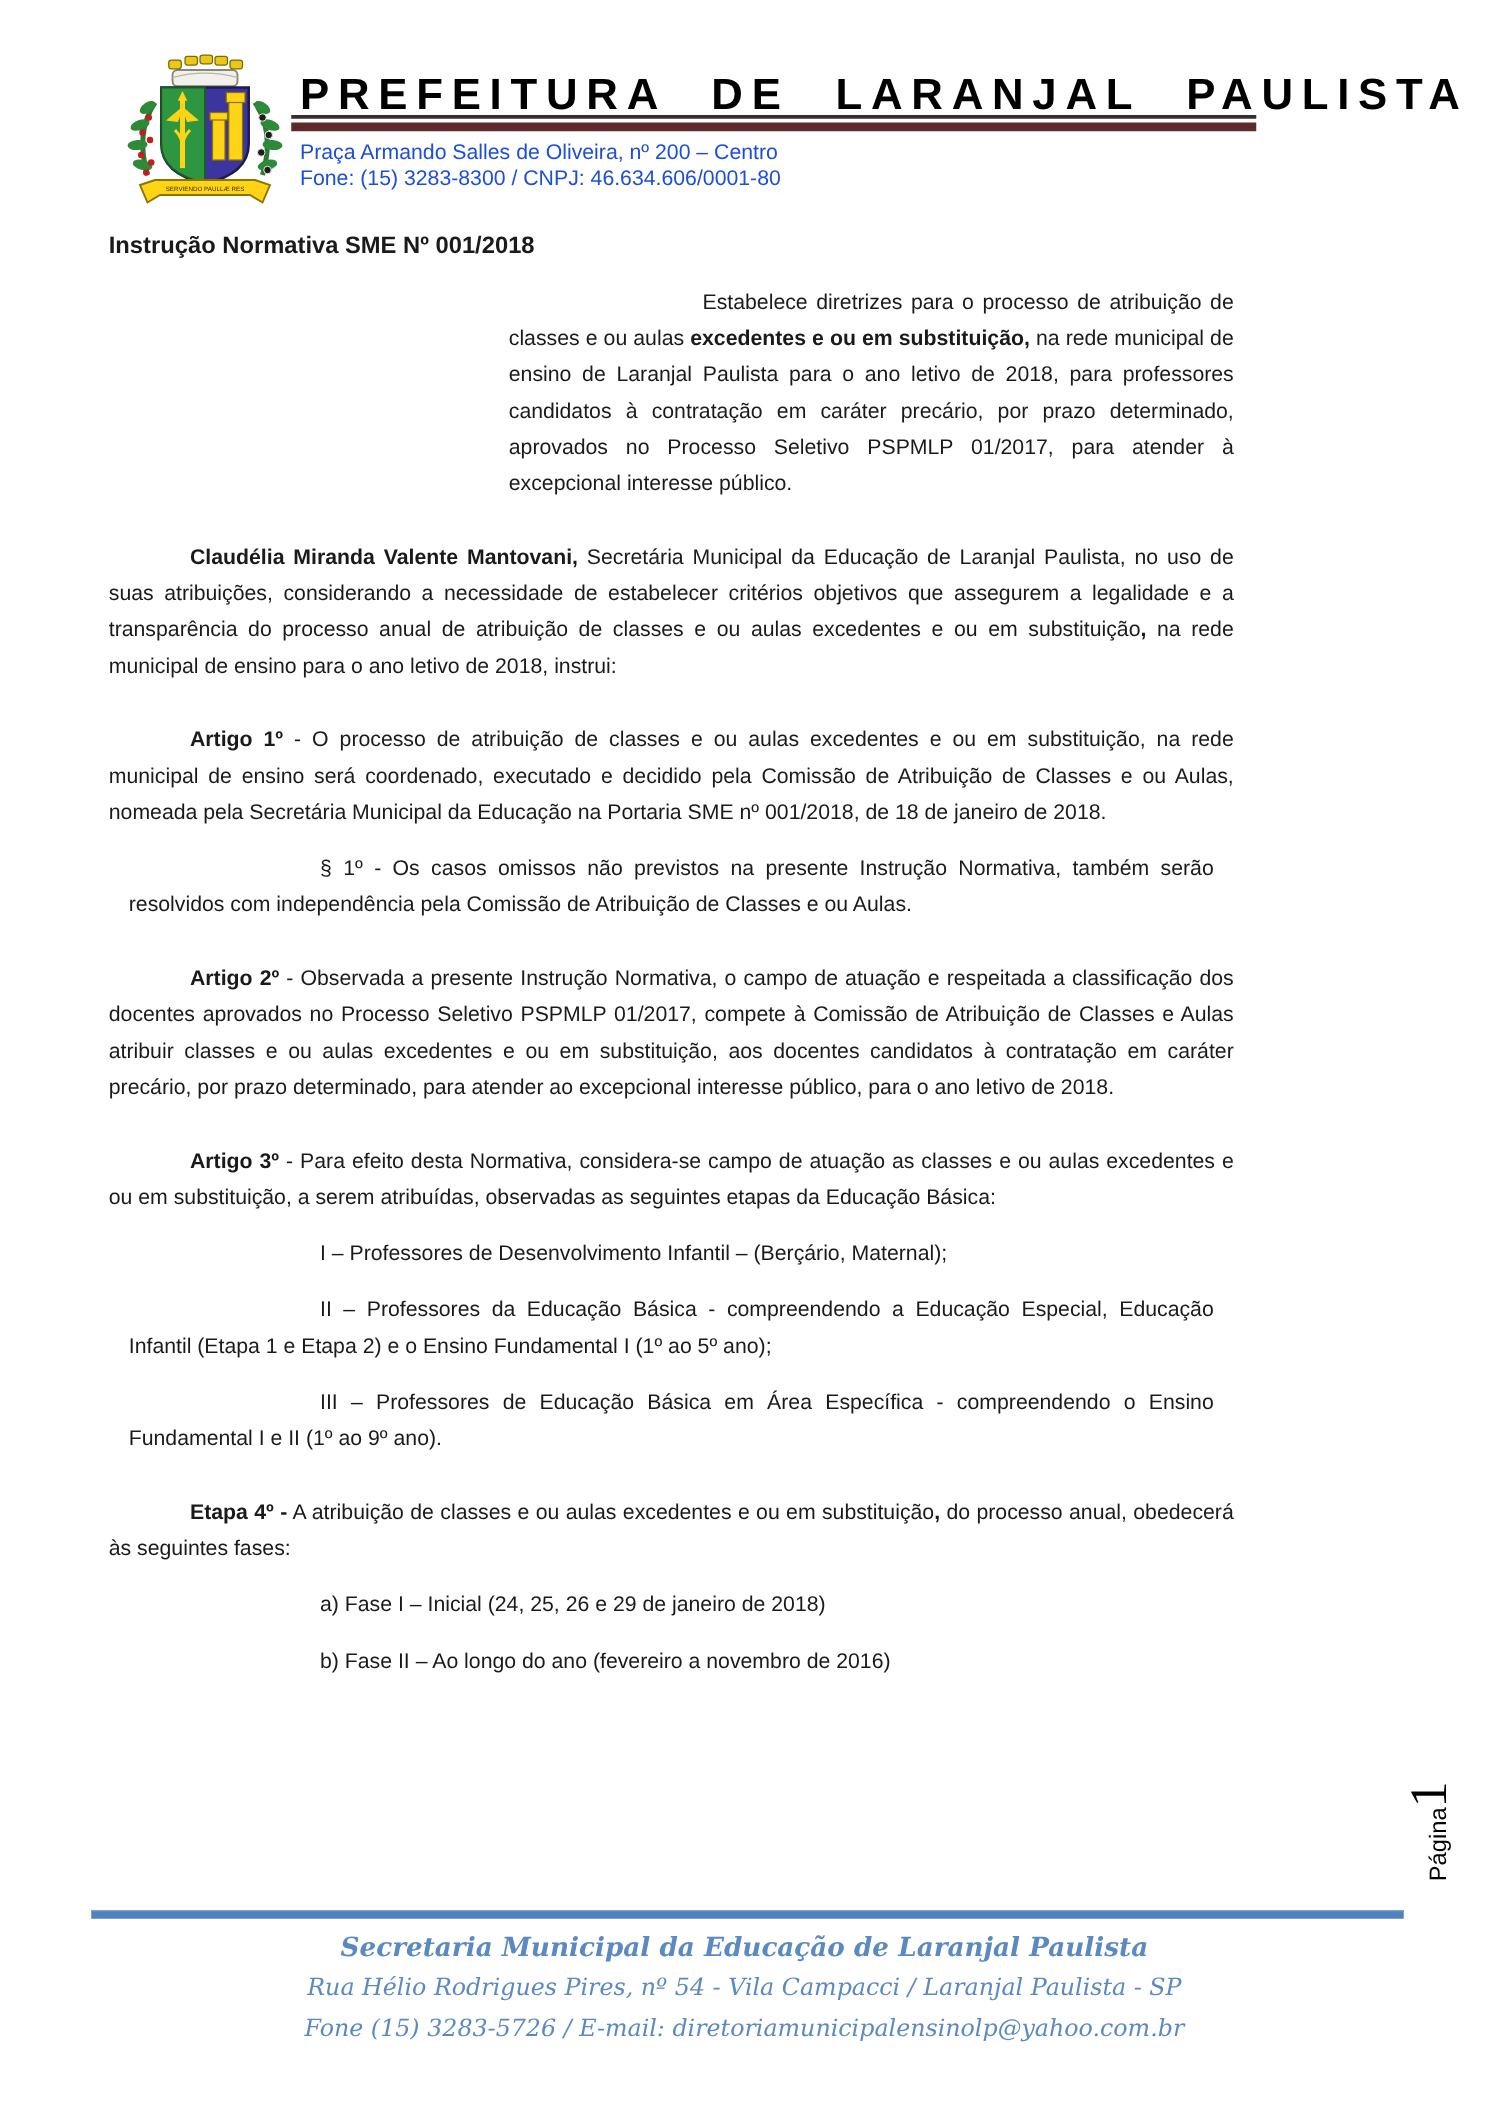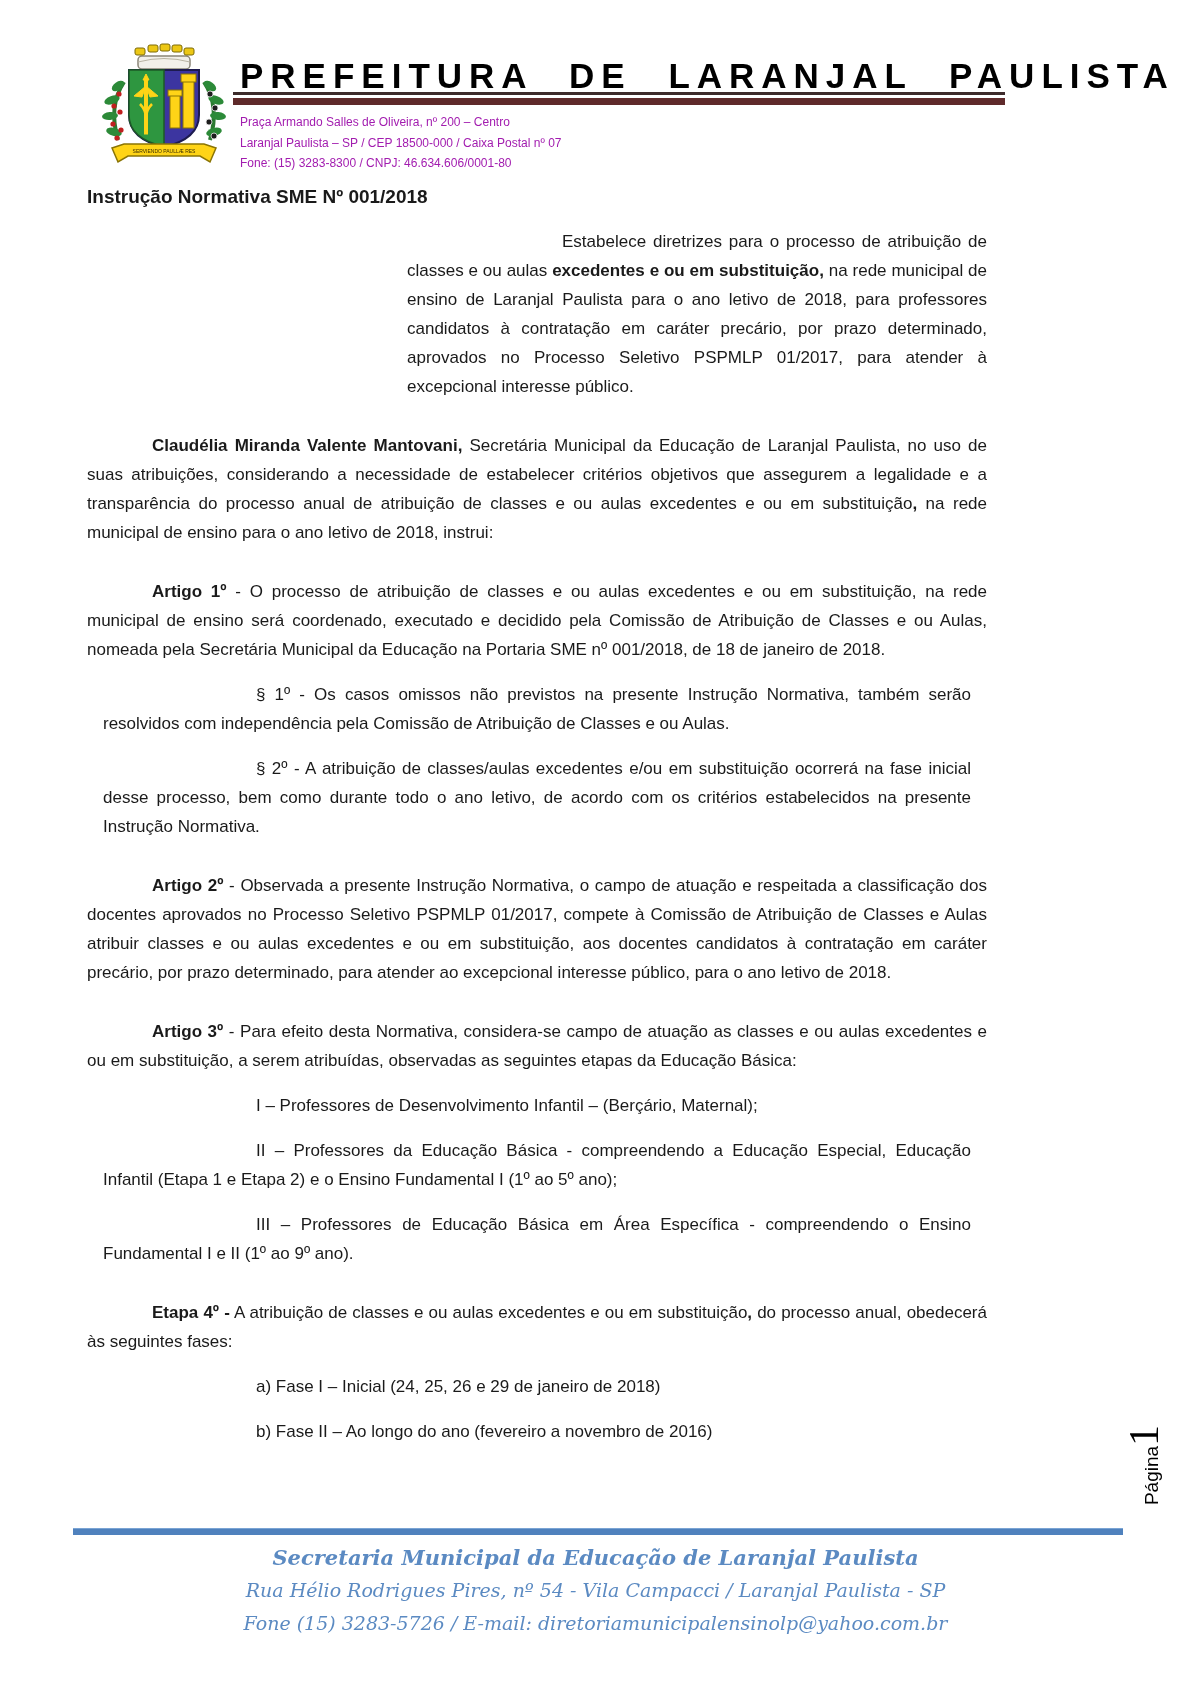--- a/index.html
+++ b/index.html
@@ -25,21 +25,21 @@
     position:absolute;left:240px;top:56px;width:770px;
     font-size:35px;font-weight:bold;letter-spacing:7px;word-spacing:20px;
     white-space:nowrap;color:#000;
   }
   .hdr-rule{position:absolute;left:233px;top:92px;width:772px;height:13px;}
   .hdr-rule .thin{height:3px;background:var(--rule-dark);}
   .hdr-rule .gap{height:3px;background:transparent;}
   .hdr-rule .thick{height:7px;background:var(--accent-maroon);}
   .hdr-address{
     position:absolute;left:240px;top:112px;width:740px;
-    font-size:12px;line-height:20.5px;color:#a21caf;
+    font-size:17px;line-height:20.5px;color:#1d4ed8;
   }
   
   .body-content{
     position:absolute;left:87px;top:182px;width:900px;
     font-size:17px;line-height:29px;text-align:justify;
   }
   .doc-title{font-size:19px;font-weight:bold;text-align:left;}
   .epigraph{
     margin:16px 0 0 320px;width:580px;
     text-indent:155px;
@@ -152,35 +152,33 @@
   <div class="hdr-title">PREFEITURA DE LARANJAL PAULISTA</div>
 
   <div class="hdr-rule">
     <div class="thin"></div>
       <div class="gap"></div>
       <div class="thick"></div>
   </div>
 
   <div class="hdr-address">
     <div>Praça Armando Salles de Oliveira, nº 200 – Centro</div>
-    <div>Laranjal Paulista – SP / CEP 18500-000 / Caixa Postal nº 07</div>
     <div>Fone: (15) 3283-8300 / CNPJ: 46.634.606/0001-80</div>
   </div>
 
   <div class="body-content">
 
     <div class="doc-title">Instrução Normativa SME Nº 001/2018</div>
 
     <p class="epigraph"><span>Estabelece diretrizes para o processo de atribuição de classes e ou aulas </span><b>excedentes e ou em substituição,</b><span> na rede municipal de ensino de Laranjal Paulista para o ano letivo de 2018, para professores candidatos à contratação em caráter precário, por prazo determinado, aprovados no Processo Seletivo PSPMLP 01/2017, para atender à excepcional interesse público.</span></p>
 
     <p class="para"><b>Claudélia Miranda Valente Mantovani,</b><span> Secretária Municipal da Educação de Laranjal Paulista, no uso de suas atribuições, considerando a necessidade de estabelecer critérios objetivos que assegurem a legalidade e a transparência do processo anual de atribuição de classes e ou aulas excedentes e ou em substituição</span><b>,</b><span> na rede municipal de ensino para o ano letivo de 2018, instrui:</span></p>
 
     <p class="para"><b>Artigo 1º</b><span> - O processo de atribuição de classes e ou aulas excedentes e ou em substituição, na rede municipal de ensino será coordenado, executado e decidido pela Comissão de Atribuição de Classes e ou Aulas, nomeada pela Secretária Municipal da Educação na Portaria SME nº 001/2018, de 18 de janeiro de 2018.</span></p>
     <p class="sub">§ 1º - Os casos omissos não previstos na presente Instrução Normativa, também serão resolvidos com independência pela Comissão de Atribuição de Classes e ou Aulas.</p>
-    <p class="sub">§ 2º - A atribuição de classes/aulas excedentes e/ou em substituição ocorrerá na fase inicial desse processo, bem como durante todo o ano letivo, de acordo com os critérios estabelecidos na presente Instrução Normativa.</p>
 
     <p class="para"><b>Artigo 2º</b><span> - Observada a presente Instrução Normativa, o campo de atuação e respeitada a classificação dos docentes aprovados no Processo Seletivo PSPMLP 01/2017, compete à Comissão de Atribuição de Classes e Aulas atribuir classes e ou aulas excedentes e ou em substituição, aos docentes candidatos à contratação em caráter precário, por prazo determinado, para atender ao excepcional interesse público, para o ano letivo de 2018.</span></p>
 
     <p class="para"><b>Artigo 3º</b><span> - Para efeito desta Normativa, considera-se campo de atuação as classes e ou aulas excedentes e ou em substituição, a serem atribuídas, observadas as seguintes etapas da Educação Básica:</span></p>
     <p class="sub">I – Professores de Desenvolvimento Infantil – (Berçário, Maternal);</p>
     <p class="sub">II – Professores da Educação Básica - compreendendo a Educação Especial, Educação Infantil (Etapa 1 e Etapa 2) e o Ensino Fundamental I (1º ao 5º ano);</p>
     <p class="sub">III – Professores de Educação Básica em Área Específica - compreendendo o Ensino Fundamental I e II (1º ao 9º ano).</p>
 
     <p class="para"><b>Etapa 4º -</b><span> A atribuição de classes e ou aulas excedentes e ou em substituição</span><b>,</b><span> do processo anual, obedecerá às seguintes fases:</span></p>
     <p class="sub">a) Fase I – Inicial (24, 25, 26 e 29 de janeiro de 2018)</p>

